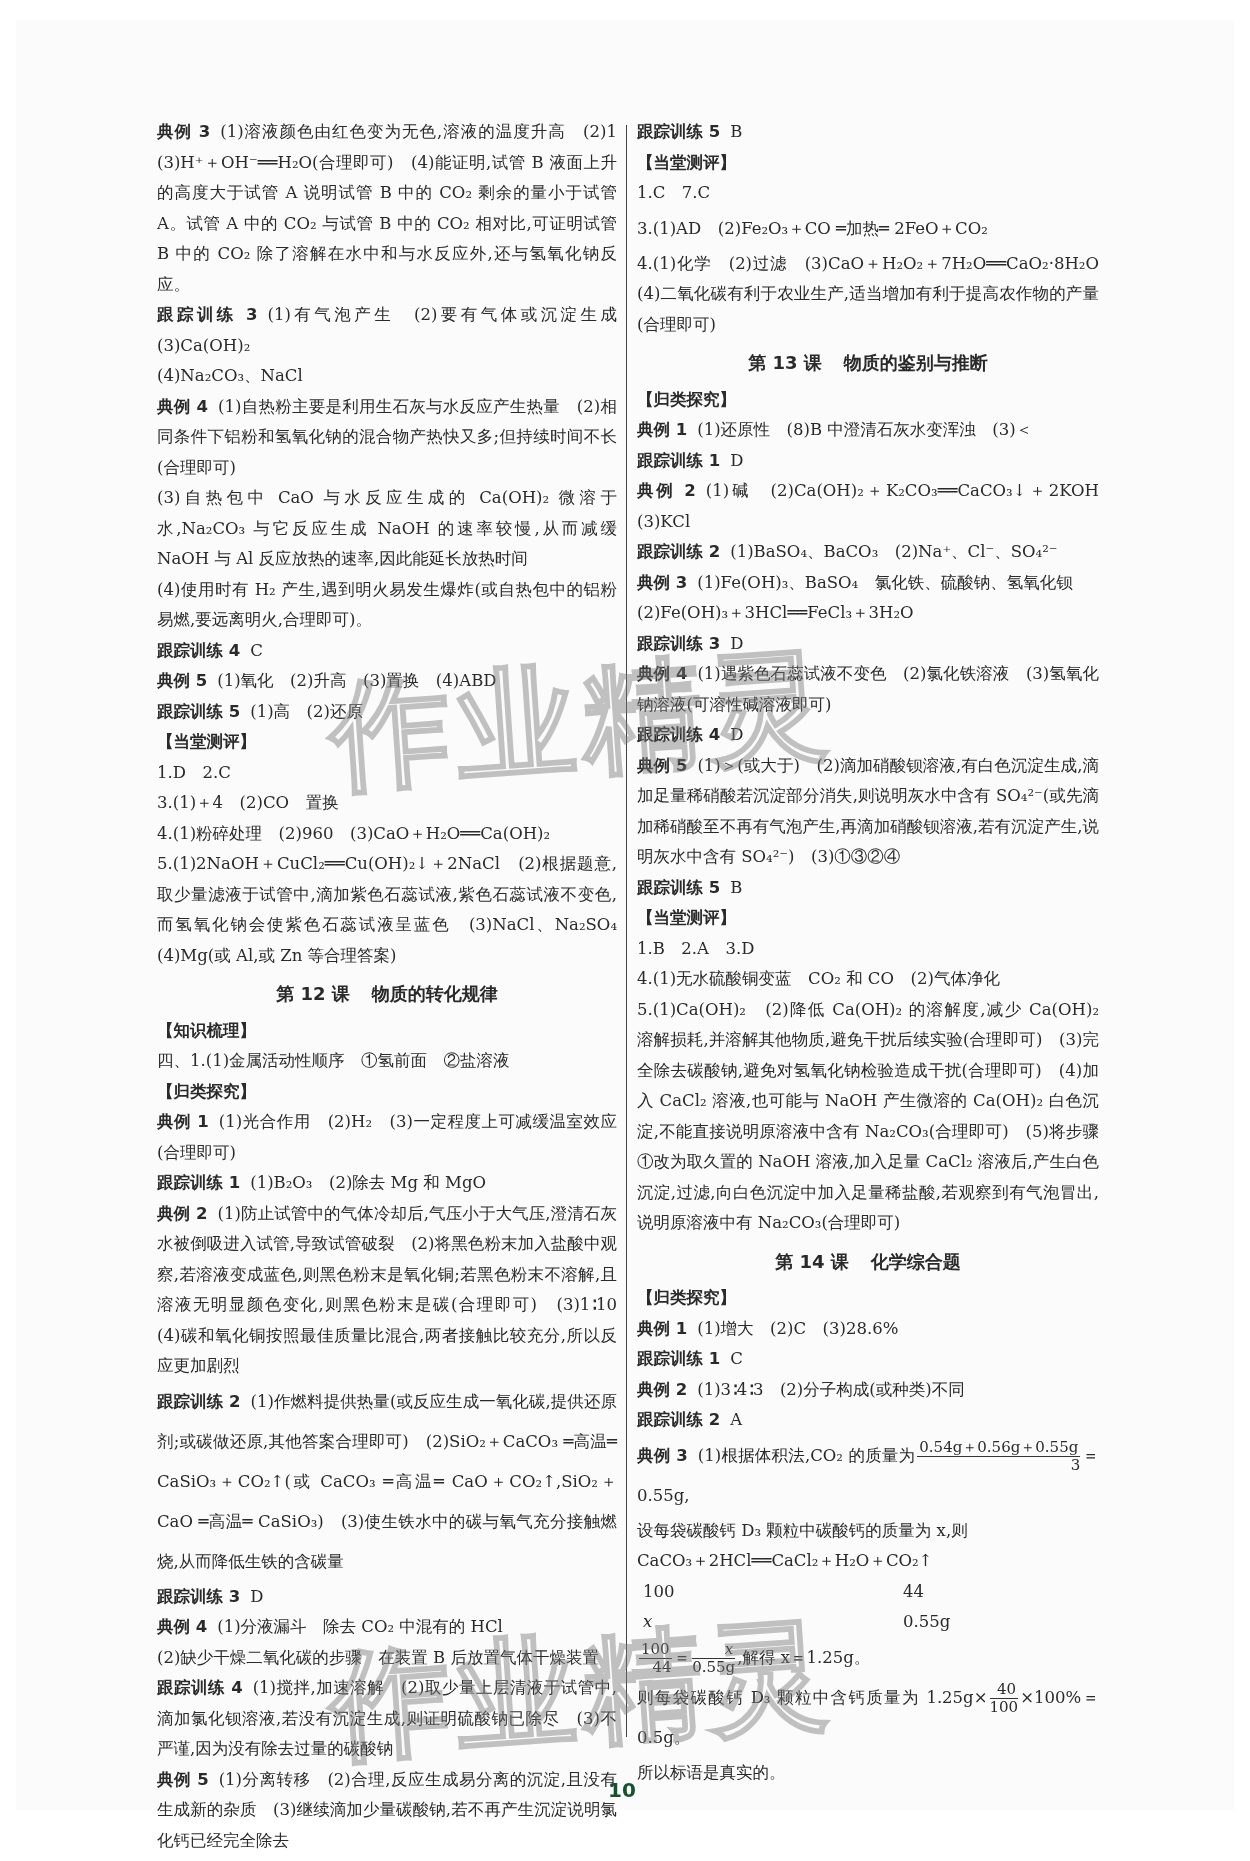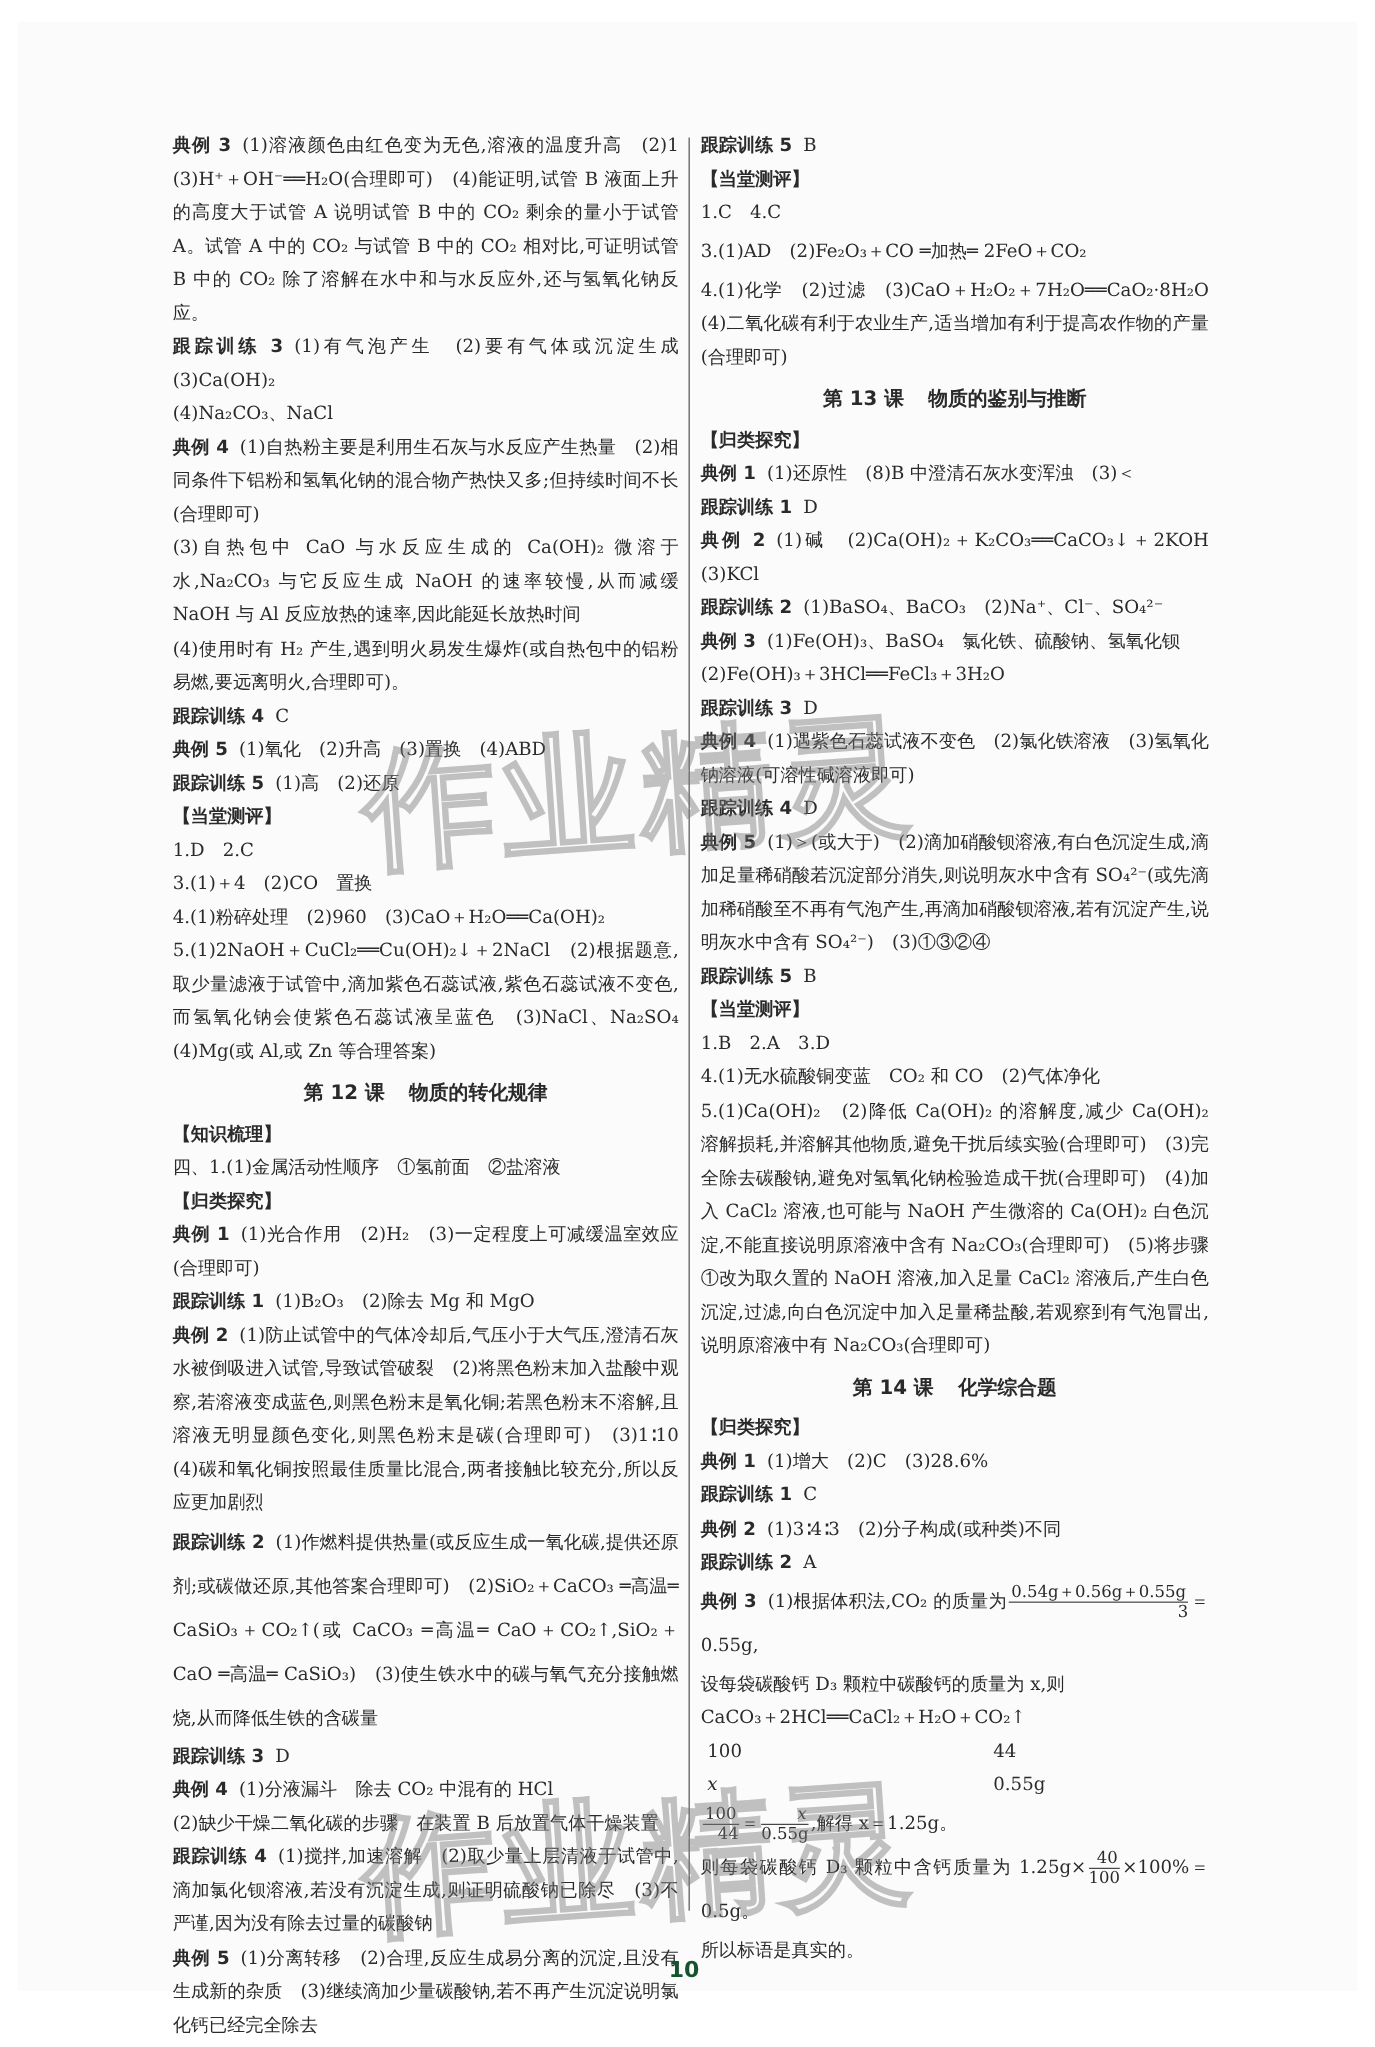--- a/index.html
+++ b/index.html
@@ -71,21 +71,21 @@
   <p class="p"><span class="lbl">跟踪训练 3</span><span>D</span></p>
   <p class="p"><span class="lbl">典例 4</span><span>(1)分液漏斗　除去 CO₂ 中混有的 HCl</span></p>
   <p class="p"><span>(2)缺少干燥二氧化碳的步骤　在装置 B 后放置气体干燥装置</span></p>
   <p class="p"><span class="lbl">跟踪训练 4</span><span>(1)搅拌,加速溶解　(2)取少量上层清液于试管中,滴加氯化钡溶液,若没有沉淀生成,则证明硫酸钠已除尽　(3)不严谨,因为没有除去过量的碳酸钠</span></p>
   <p class="p"><span class="lbl">典例 5</span><span>(1)分离转移　(2)合理,反应生成易分离的沉淀,且没有生成新的杂质　(3)继续滴加少量碳酸钠,若不再产生沉淀说明氯化钙已经完全除去</span></p>
 </div>
 
 <div class="col right">
   <p class="p"><span class="lbl">跟踪训练 5</span><span>B</span></p>
   <p class="p sec">【当堂测评】</p>
-  <p class="p">1.C　4.C</p>
+  <p class="p">1.C　7.C</p>
   <p class="p tall">3.(1)AD　(2)Fe₂O₃＋CO ═加热═ 2FeO＋CO₂</p>
   <p class="p">4.(1)化学　(2)过滤　(3)CaO＋H₂O₂＋7H₂O══CaO₂·8H₂O　(4)二氧化碳有利于农业生产,适当增加有利于提高农作物的产量(合理即可)</p>
 
   <div class="lesson"><span>第 13 课</span><span>物质的鉴别与推断</span></div>
   <p class="p sec">【归类探究】</p>
   <p class="p"><span class="lbl">典例 1</span><span>(1)还原性　(8)B 中澄清石灰水变浑浊　(3)＜</span></p>
   <p class="p"><span class="lbl">跟踪训练 1</span><span>D</span></p>
   <p class="p"><span class="lbl">典例 2</span><span>(1)碱　(2)Ca(OH)₂＋K₂CO₃══CaCO₃↓＋2KOH　(3)KCl</span></p>
   <p class="p"><span class="lbl">跟踪训练 2</span><span>(1)BaSO₄、BaCO₃　(2)Na⁺、Cl⁻、SO₄²⁻</span></p>
   <p class="p"><span class="lbl">典例 3</span><span>(1)Fe(OH)₃、BaSO₄　氯化铁、硫酸钠、氢氧化钡</span></p>

